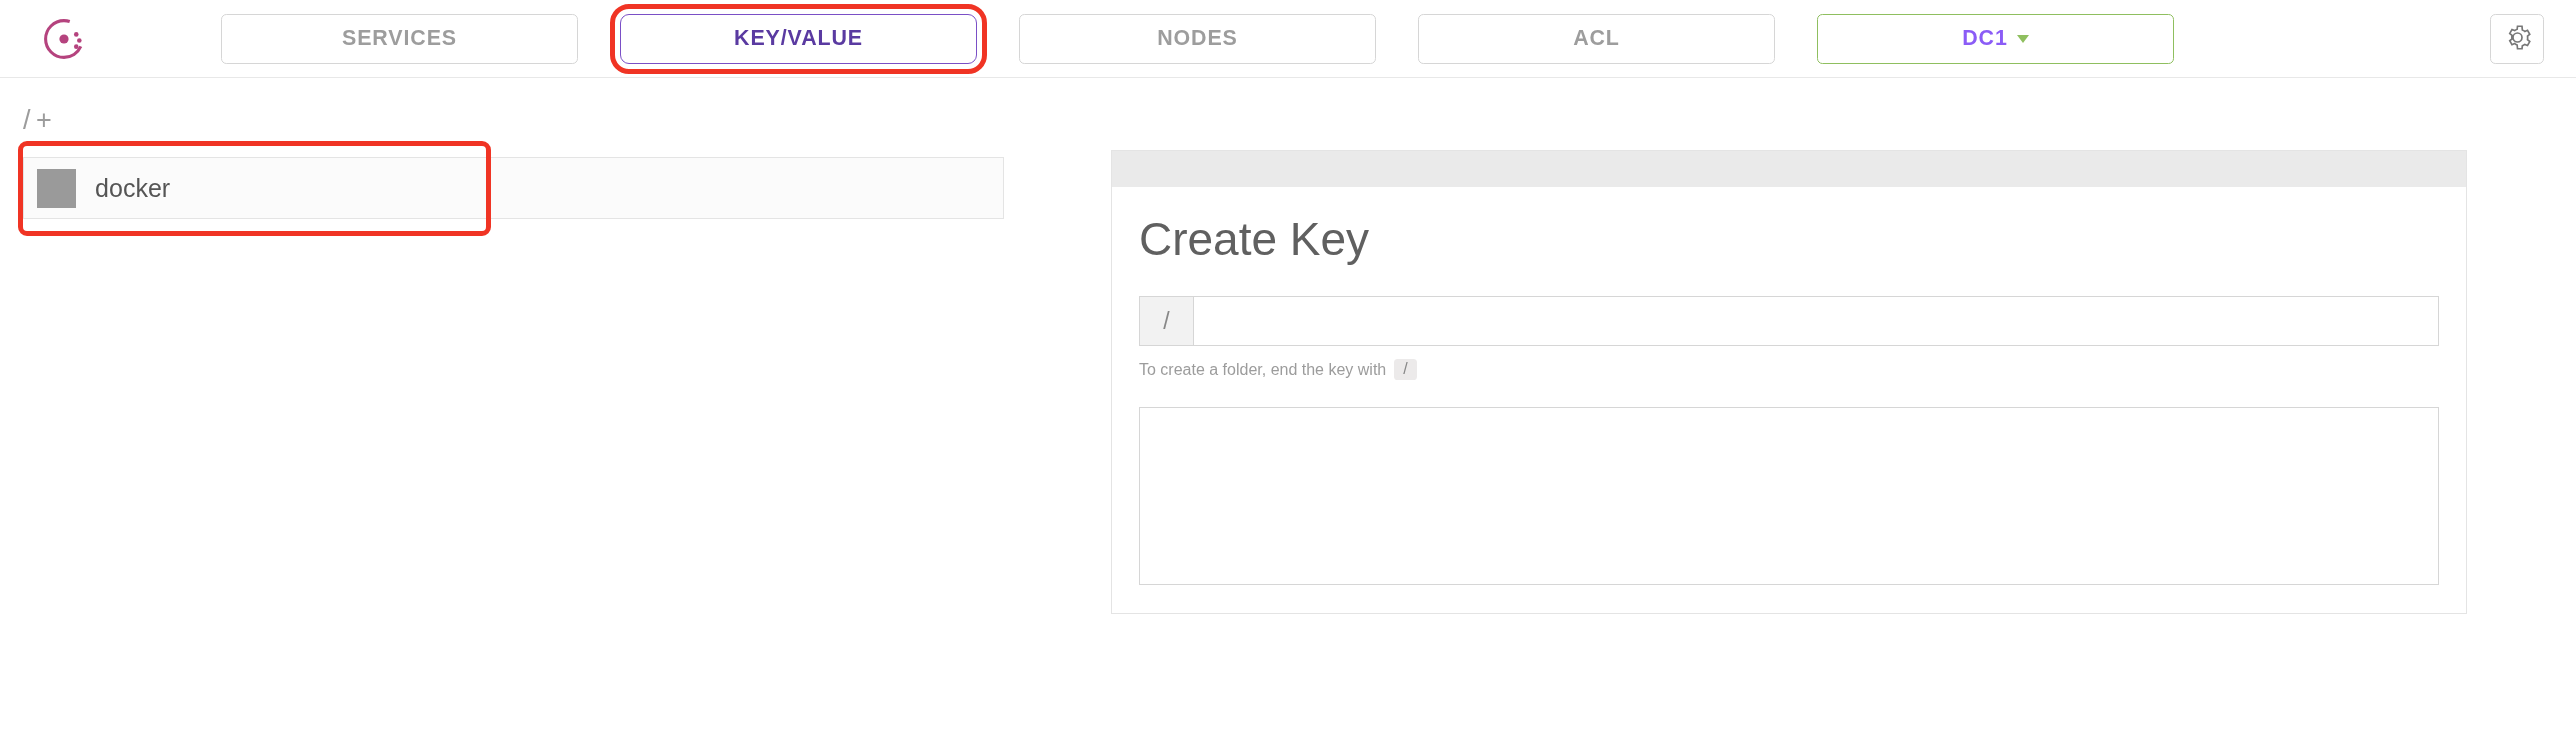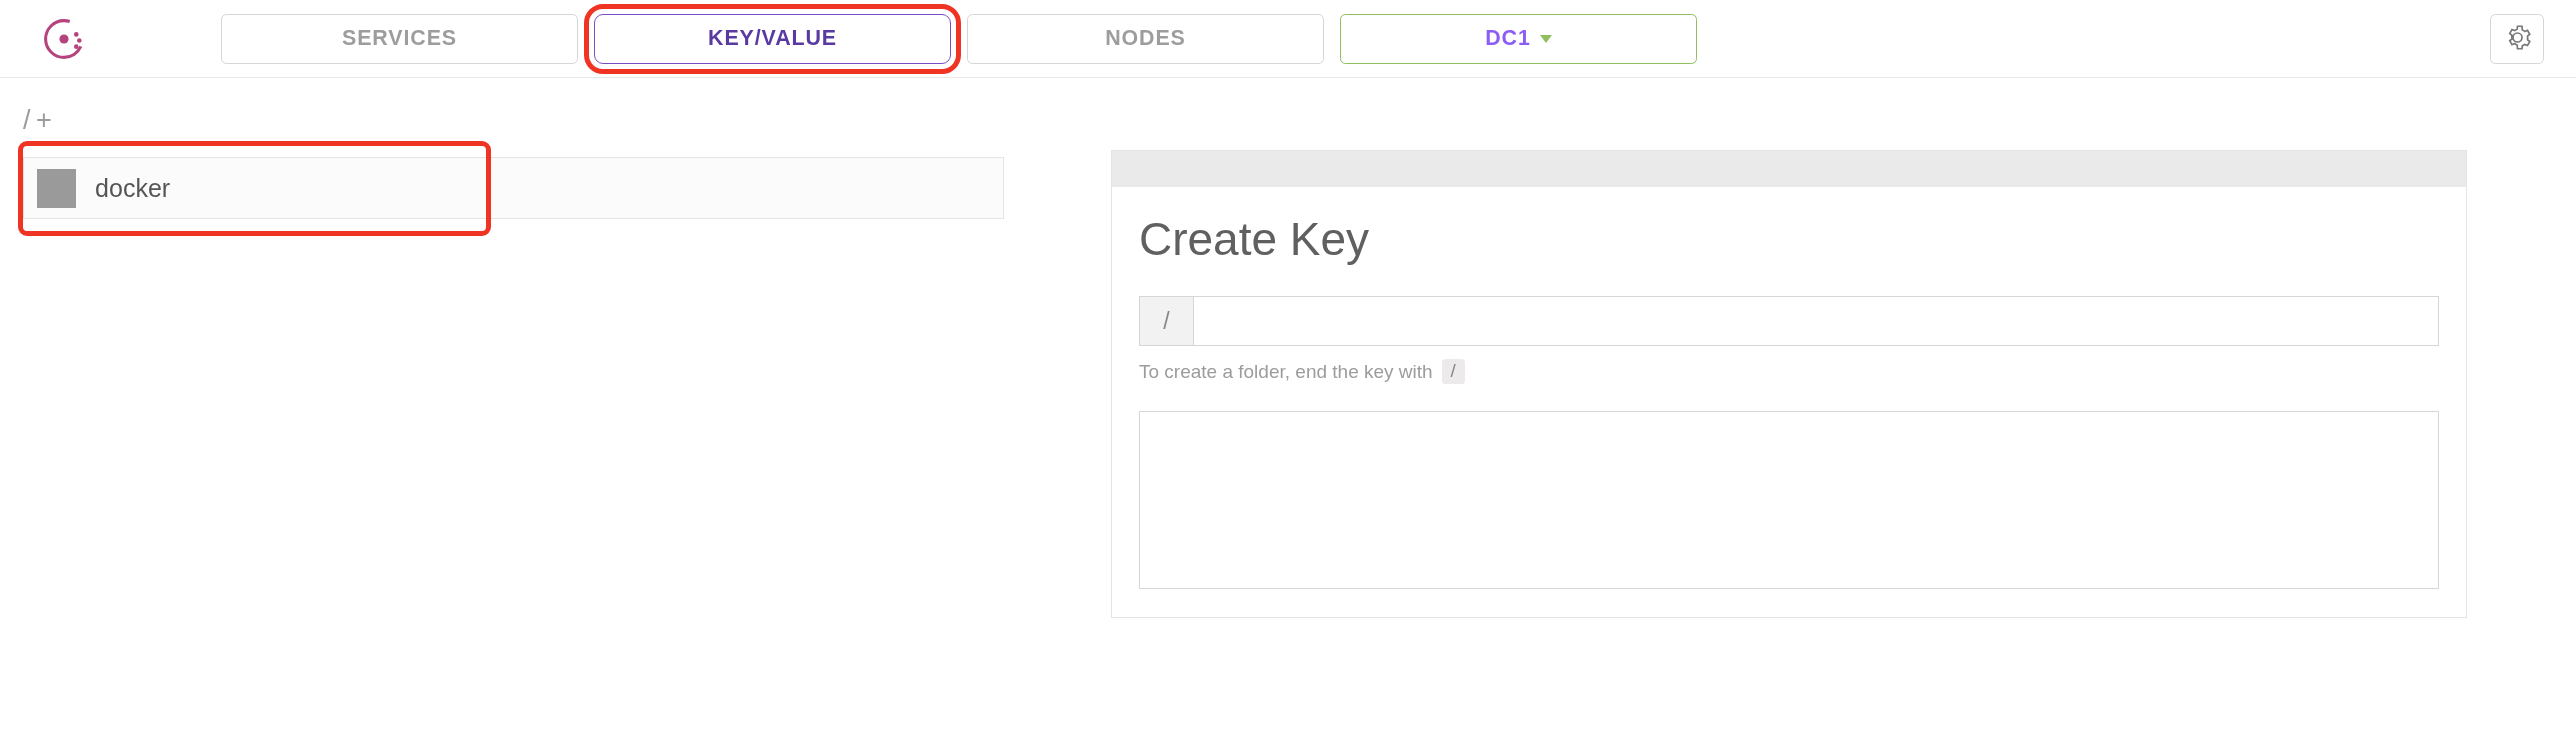--- a/index.html
+++ b/index.html
@@ -12,21 +12,21 @@
     padding: 0 32px;
     border-bottom: 0.9px solid #e8e8e8;
     gap: 36px;
   }
   .logo {
     width: 64px; height: 50px;
     display: flex; align-items: center; justify-content: center;
   }
   .nav-tabs {
     display: flex;
-    gap: 16px;
+    gap: 42px;
     margin-left: 89px;
   }
   .nav-btn {
     width: 357px;
     height: 50px;
     border: 1.8px solid #d6d6d6;
     border-radius: 5.4px;
     background: #fff;
     display: flex;
     align-items: center;
@@ -145,21 +145,21 @@
     font-size: 23px; color: #888;
   }
   .key-input {
     flex: 1;
     border: 0.9px solid #d6d6d6;
     font-size: 21.4px;
     padding: 0 12.5px;
     outline: none;
   }
   .help-text {
-    font-size: 19px;
+    font-size: 16px;
     color: #9c9c9c;
     margin-bottom: 27px;
   }
   .help-text .slash-chip {
     display: inline-block;
     background: #eceaea;
     padding: 1.8px 9px;
     border-radius: 3.6px;
     color: #888;
     margin-left: 3.6px;
@@ -191,20 +191,23 @@
   <div class="nav-tabs">
     <div class="nav-btn">
       <span>SERVICES</span>
     </div>
     <div class="nav-btn active hl-nav">
       <span>KEY/VALUE</span>
     </div>
     <div class="nav-btn">
       <span>NODES</span>
     </div>
+    <div class="nav-btn">
+      <span>ACL</span>
+    </div>
     <div class="nav-btn dc">
       <span>DC1</span>
       <span class="caret"></span>
     </div>
   </div>
 
   <div class="settings-btn">
     <span>
       <svg viewBox="0 0 24 24">
           <path d="M12 8a4 4 0 100 8 4 4 0 000-8zm9 4a7.9 7.9 0 00-.1-1.3l2-1.6-2-3.5-2.4 1a7.7 7.7 0 00-2.2-1.3L16 2h-4l-.3 2.6a7.7 7.7 0 00-2.2 1.3l-2.4-1-2 3.5 2 1.6A8 8 0 007 12c0 .4 0 .9.1 1.3l-2 1.6 2 3.5 2.4-1c.7.5 1.4 1 2.2 1.3L12 22h4l.3-2.6c.8-.3 1.5-.8 2.2-1.3l2.4 1 2-3.5-2-1.6c.1-.4.1-.9.1-1.3z" fill="none" stroke="#777" stroke-width="1.5"></path>

